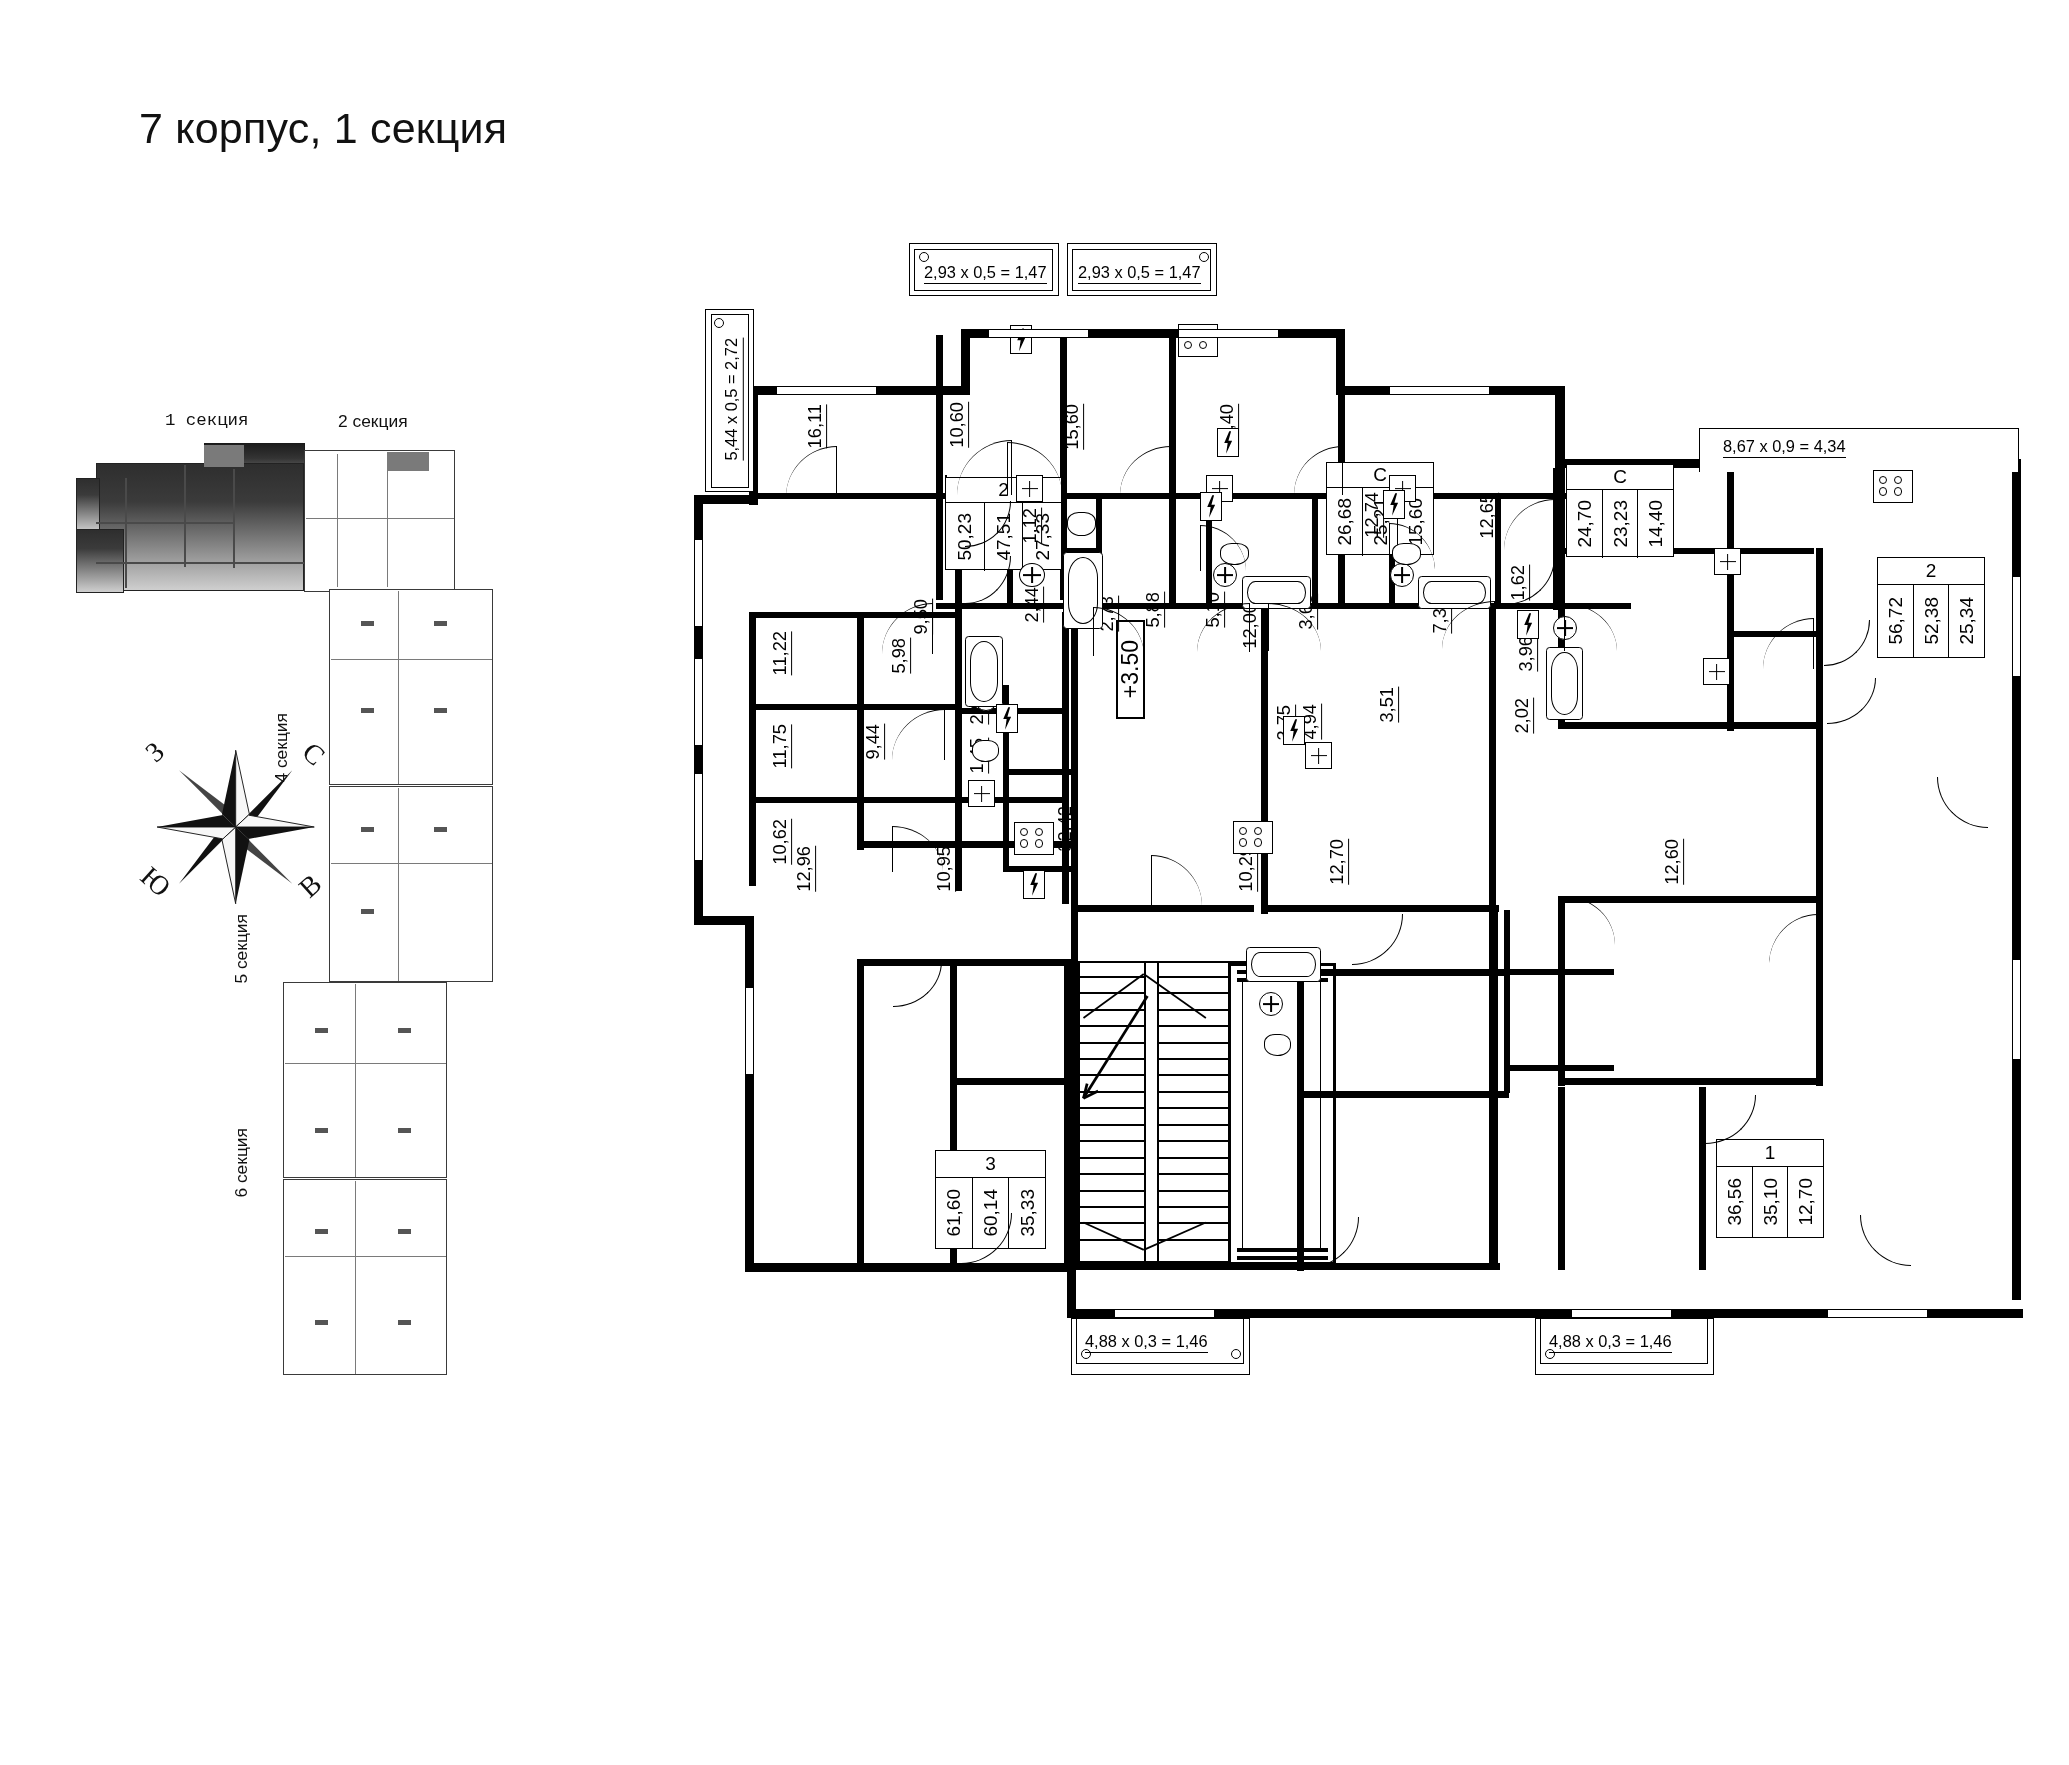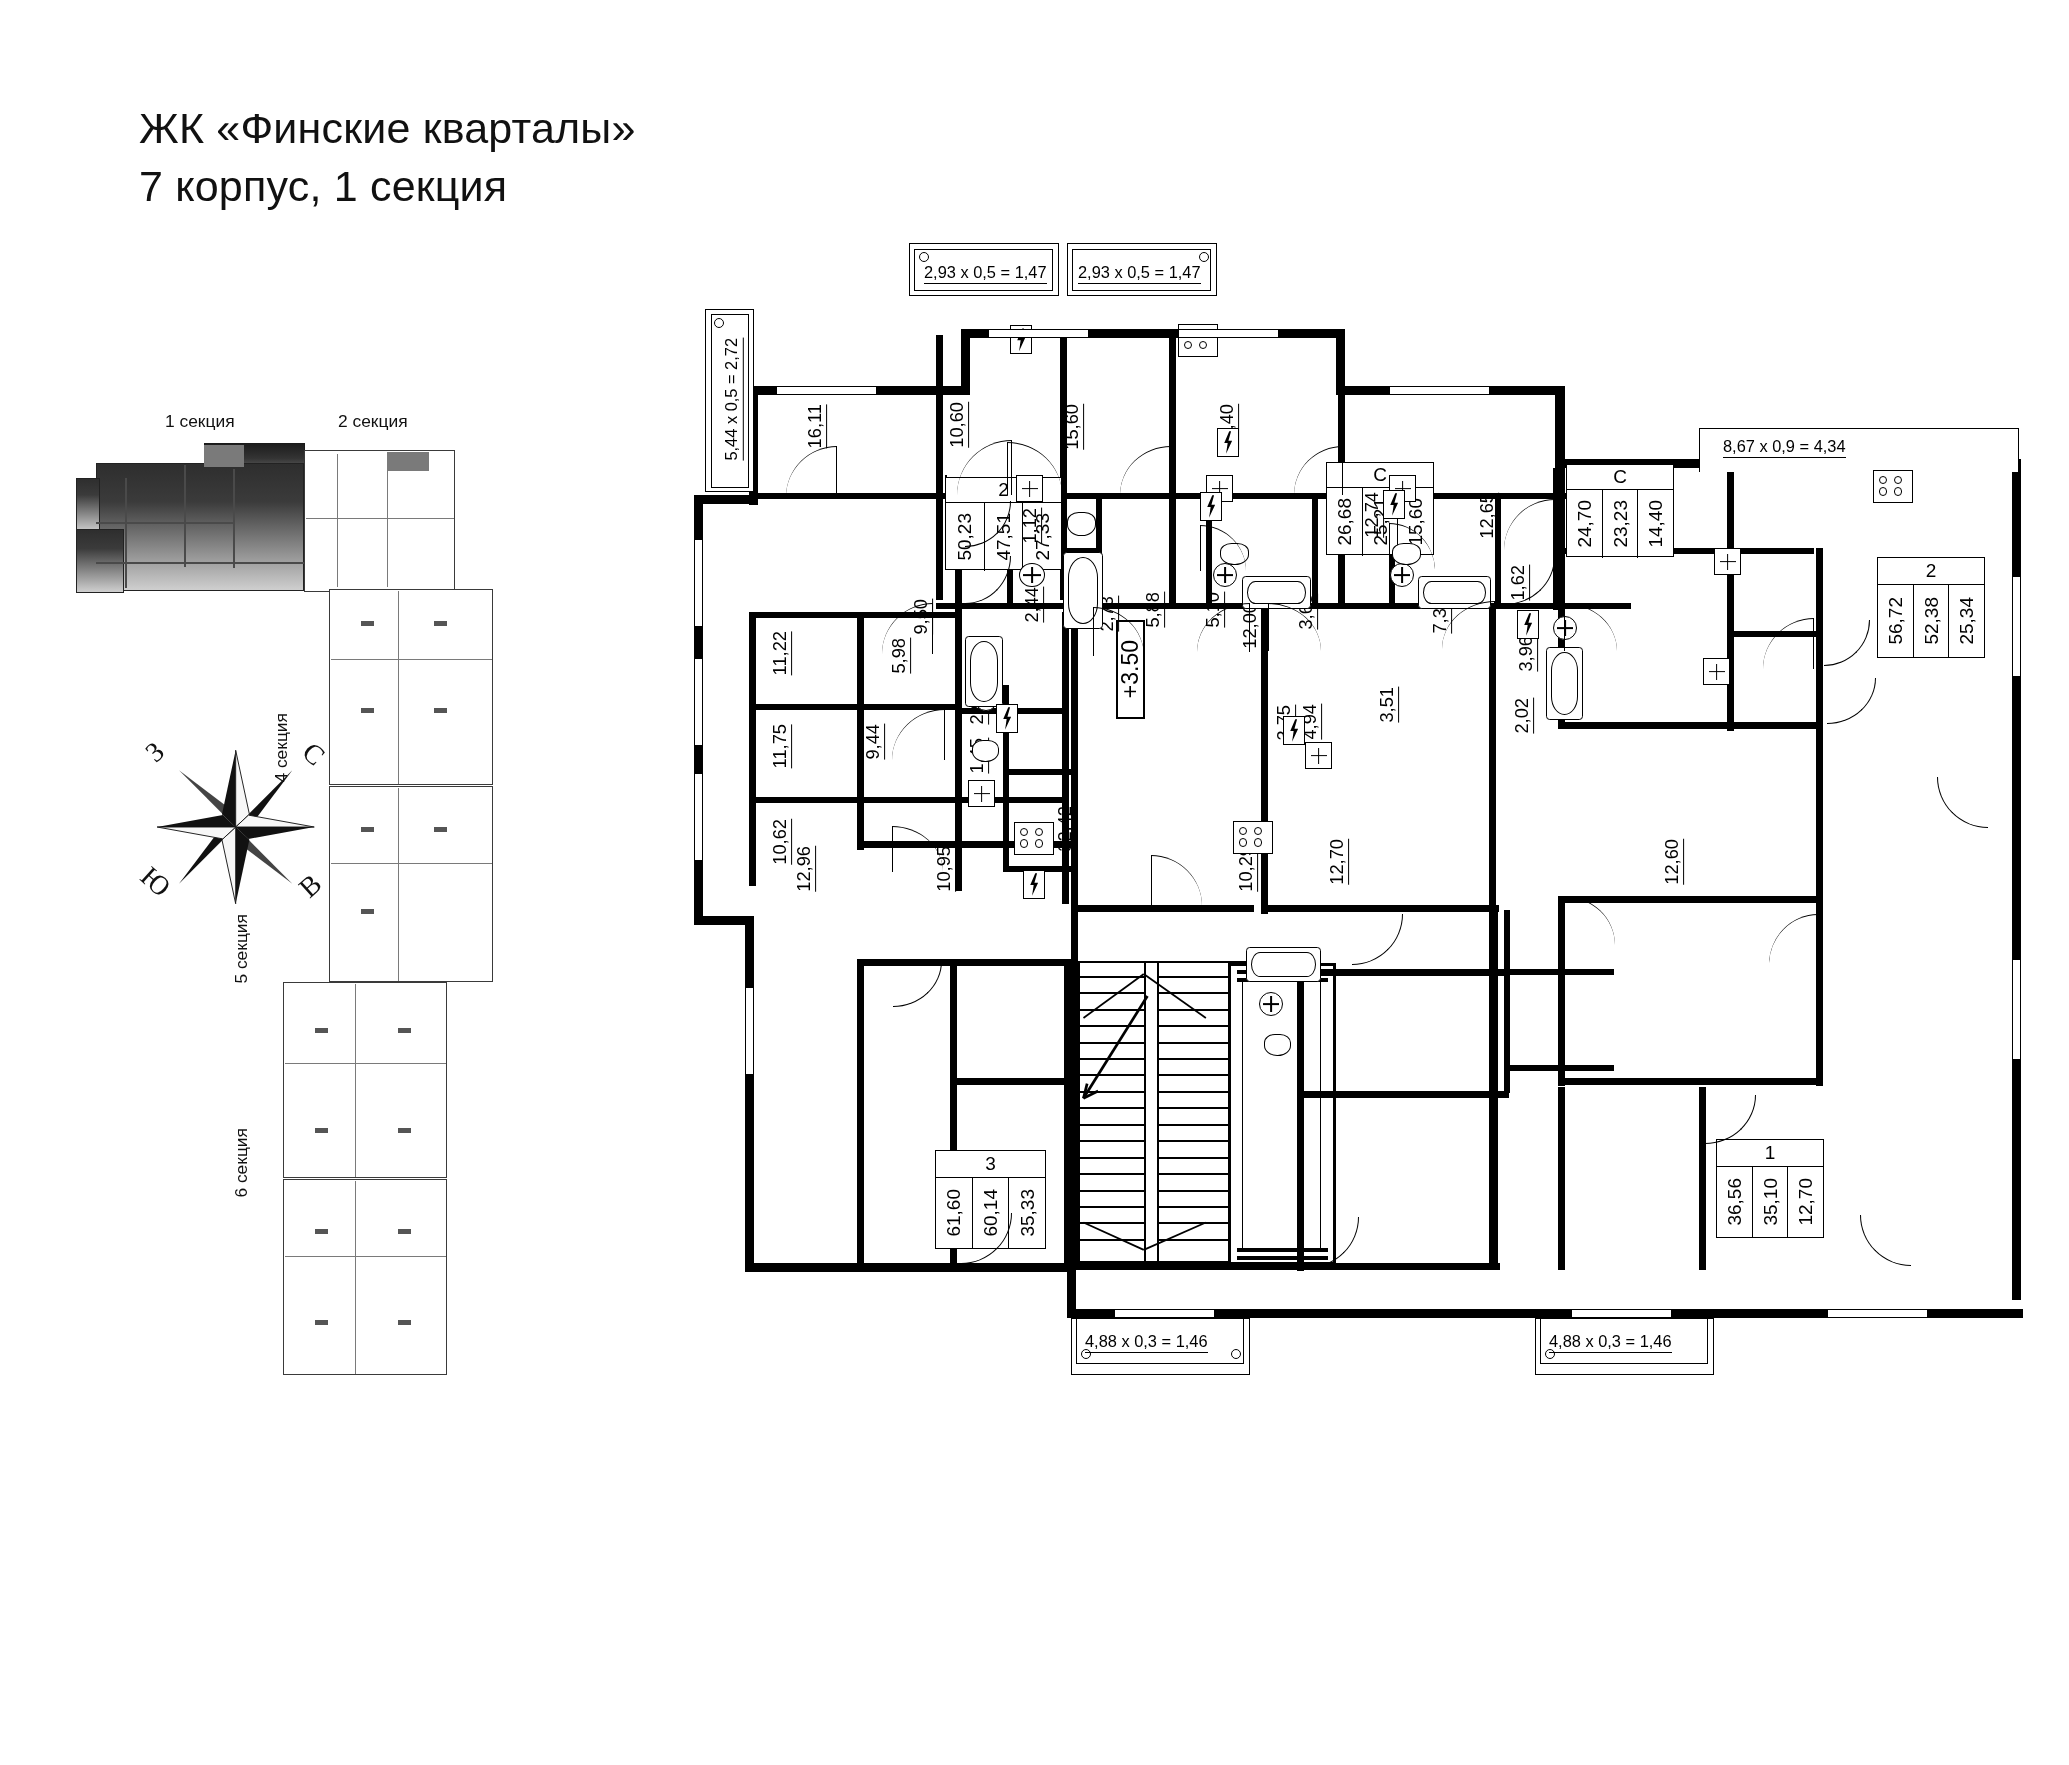--- a/index.html
+++ b/index.html
@@ -95,27 +95,26 @@
   .step{position:absolute;background:#000;height:1.8px;left:0;right:0;}
   #stair-rail{position:absolute;border:2.7px solid #000;background:#fff;box-sizing:border-box;}
   #lift{position:absolute;border:3.7px solid #000;box-sizing:border-box;background:#fff;}
   #lift-car{position:absolute;border:1.8px solid #000;box-sizing:border-box;background:#fff;}
   .lift-door{position:absolute;background:#000;height:3.7px;}
 </style>
 </head>
 <body>
 
 <div id="title-block">
-  <div>ЖК «Финские кварталы»</div>
   <div>7 корпус, 1 секция</div>
 </div>
 
 <div id="keyplan">
 
-  <span class="kp-label" style="left:69px;top:-23px;">1 секция</span>
+  <span class="kp-label" style="left:69px;top:-23px;font-family:Liberation Mono, monospace;">1 секция</span>
   <span class="kp-label" style="left:242px;top:-23px;">2 секция</span>
   <span class="kp-label vert" style="left:175px;top:73px;">3 секция</span>
   <span class="kp-label vert" style="left:175px;top:279px;">4 секция</span>
   <span class="kp-label vert" style="left:135px;top:480px;">5 секция</span>
   <span class="kp-label vert" style="left:135px;top:694px;">6 секция</span>
 
   <div class="kp-shape kp-darker" style="left:108px;top:9.1px;width:101px;height:25.6px;"></div>
   <div class="kp-shape kp-dark" style="left:0px;top:29px;width:208px;height:128px;"></div>
   <div class="kp-shape kp-dark" style="left:-20px;top:44px;width:24px;height:55px;"></div>
   <div class="kp-shape kp-dark" style="left:-20px;top:95px;width:48px;height:64px;"></div>

